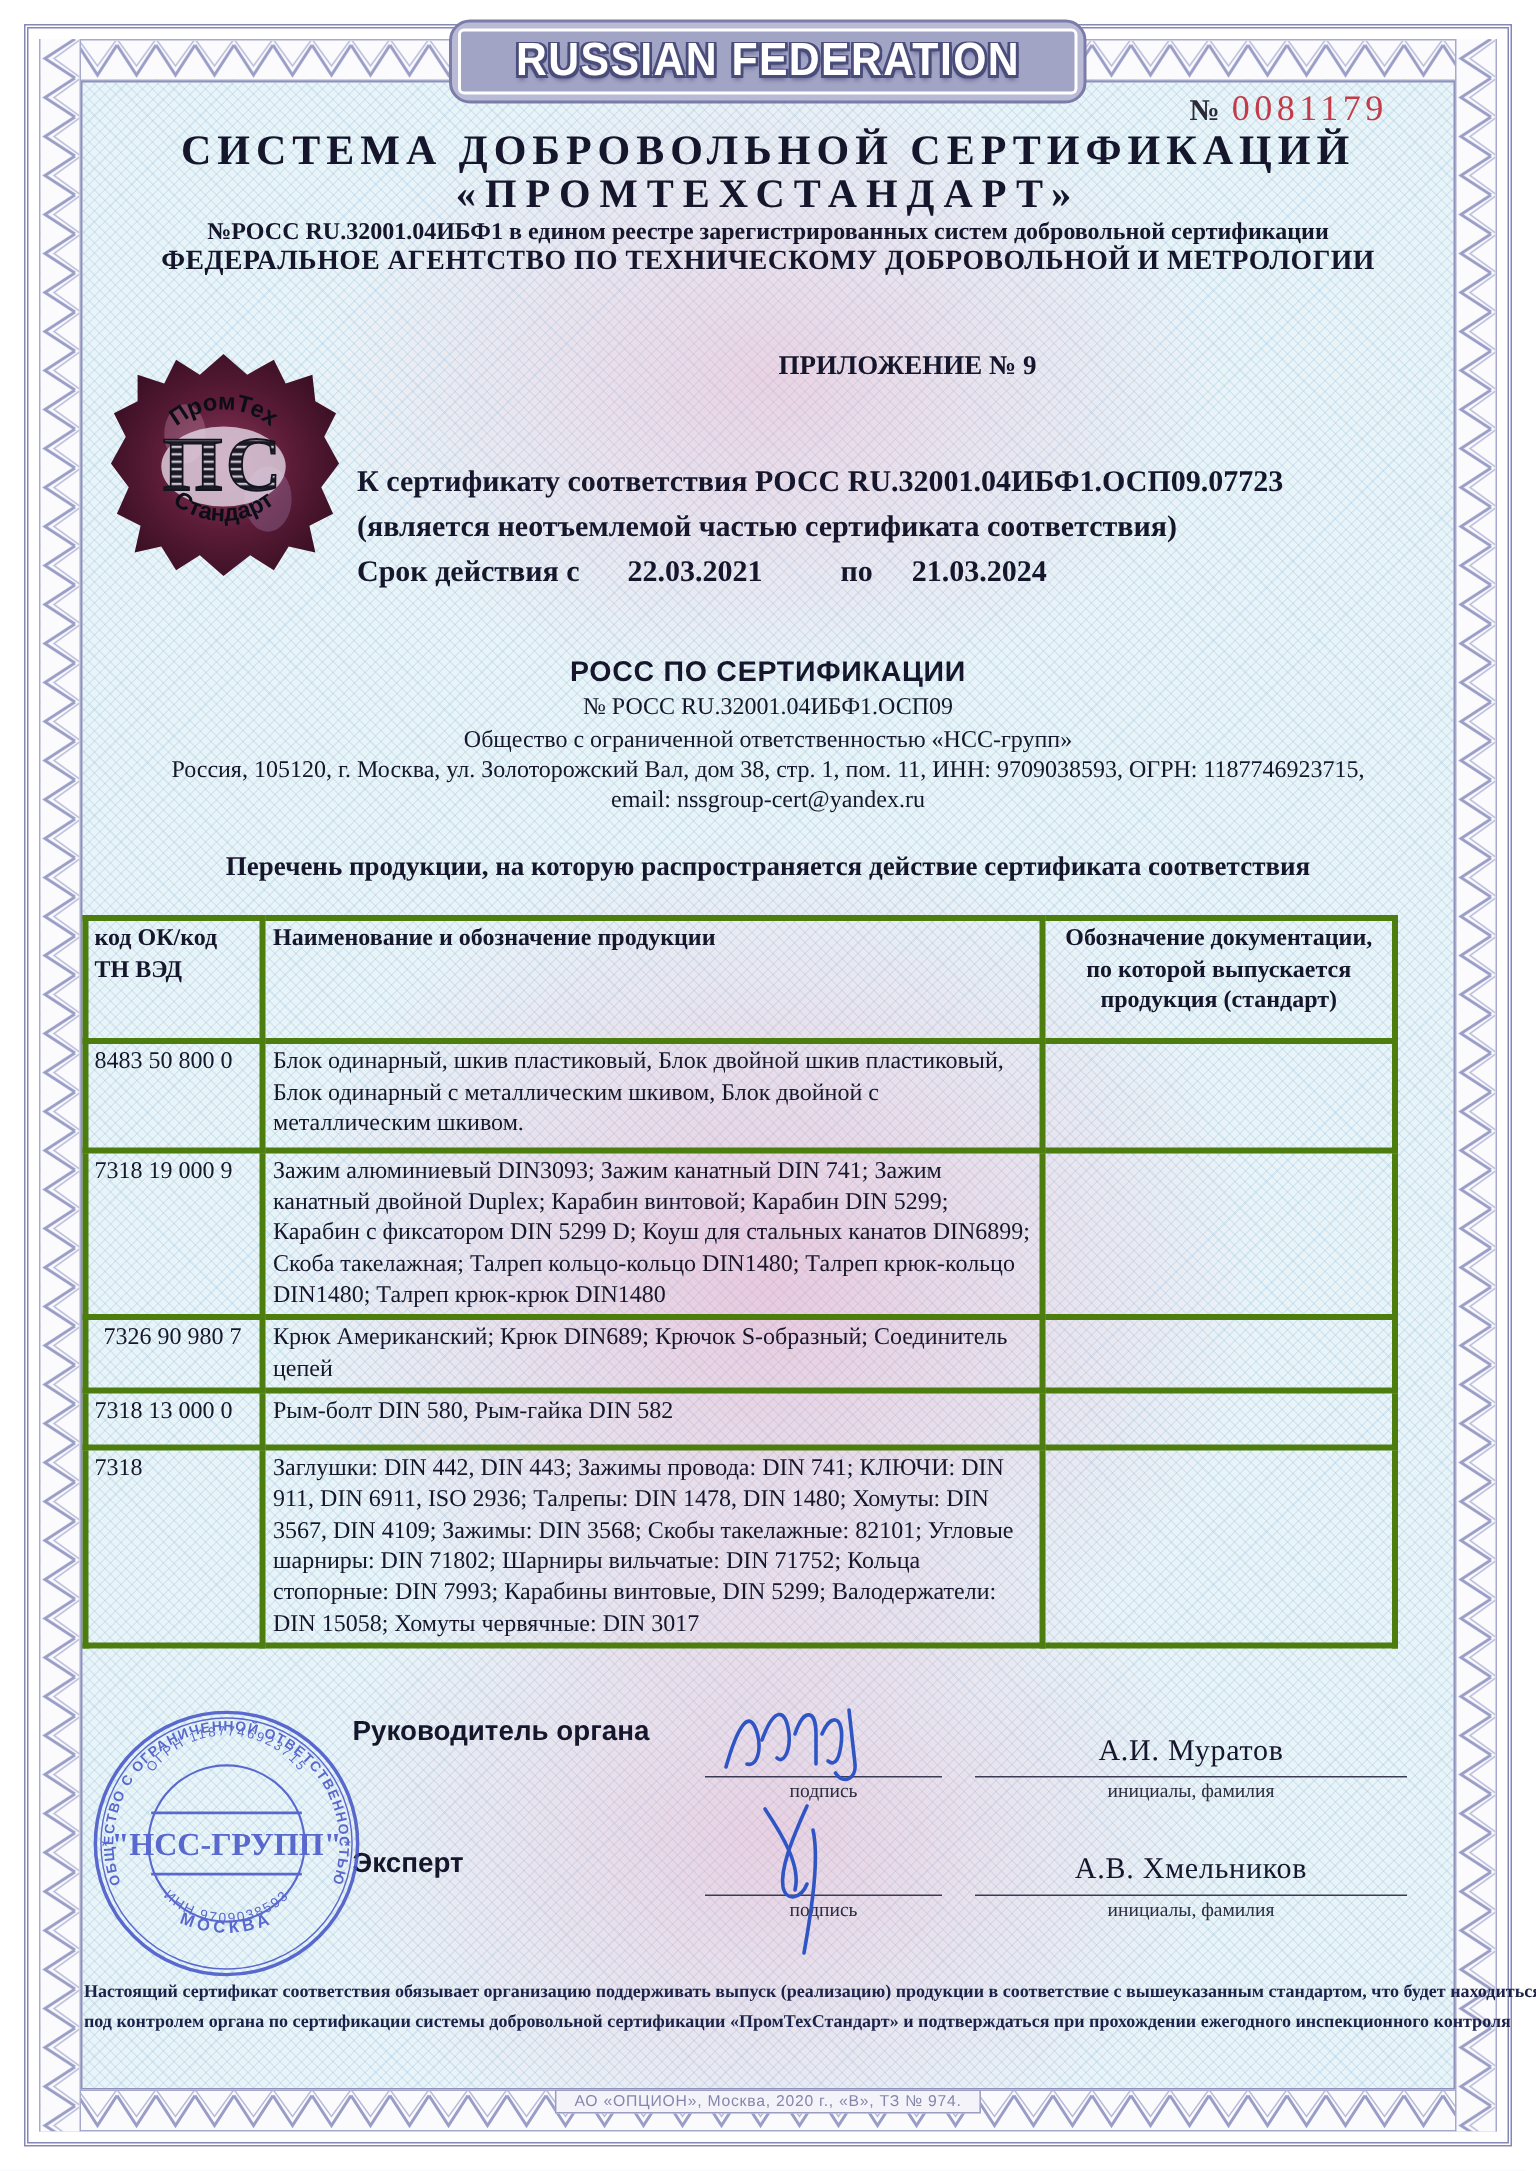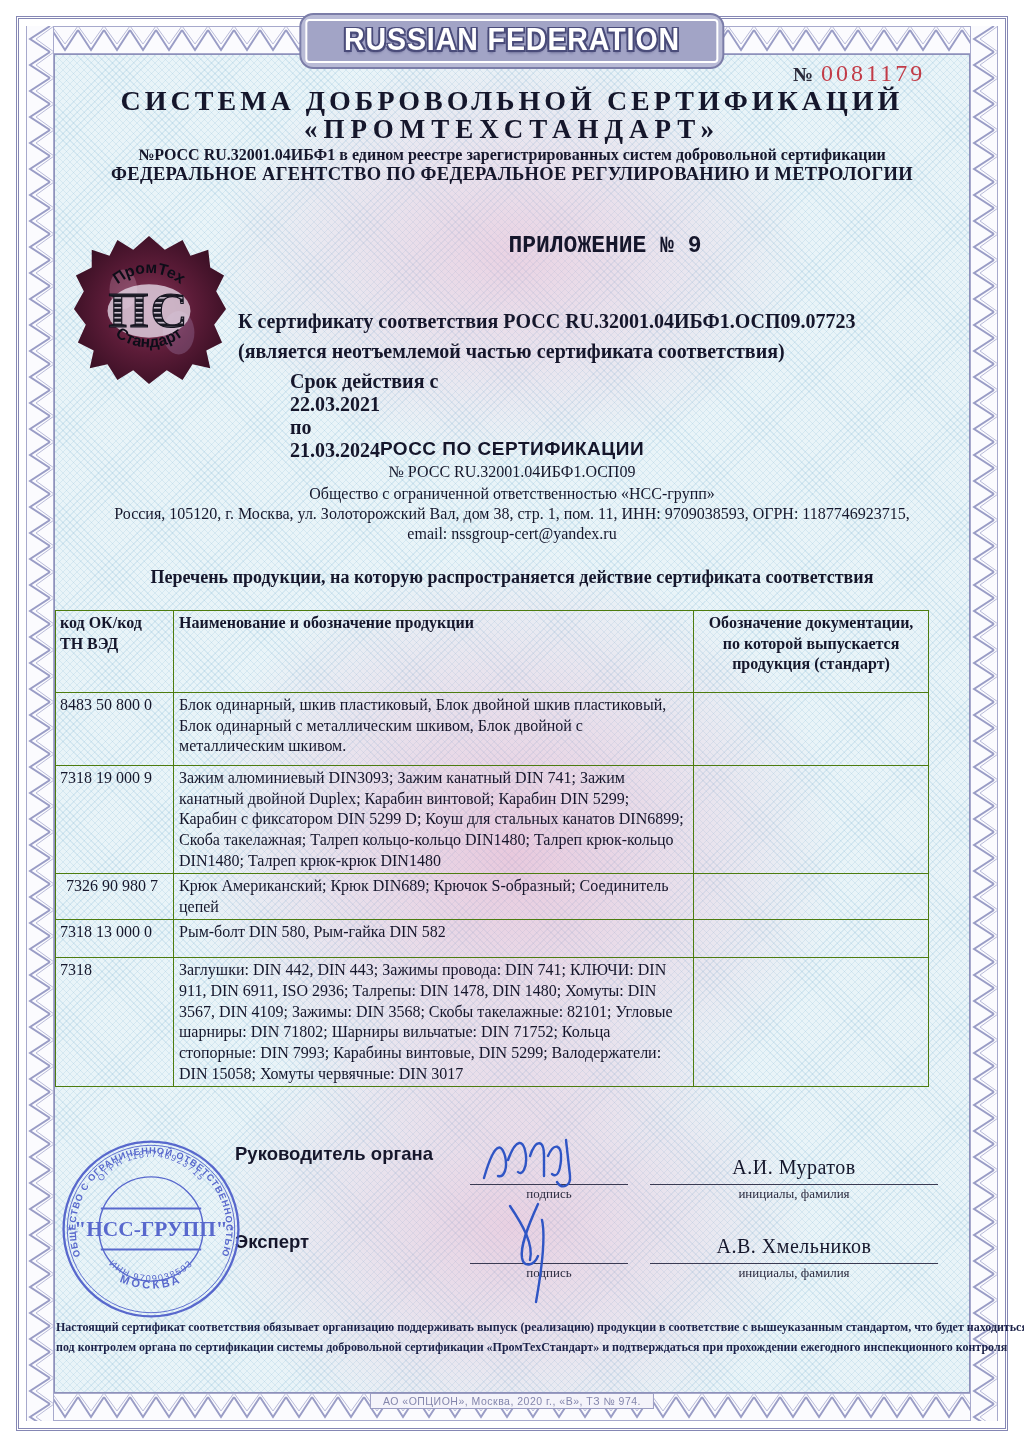--- a/index.html
+++ b/index.html
@@ -44,33 +44,33 @@
   .cert-no .digits { font-size:24px; font-weight:normal; color:#c23b47; letter-spacing:3px; }
 
   .sys-title1 { top:85px;  font-size:28px; font-weight:bold; letter-spacing:4px; }
   .sys-title2 { top:114px; font-size:27px; font-weight:bold; letter-spacing:6px; }
   .registry   { top:146px; font-size:16px; font-weight:bold; }
   .agency     { top:164px; font-size:18.5px; font-weight:bold; letter-spacing:.3px; }
 
   .logo { position:absolute; left:70px; top:230px; }
 
   .appendix { top:233px; left:240px; right:54px; text-align:center;
-              font-family:Liberation Mono, monospace; font-weight:bold; font-size:23px; }
+              font-family:Liberation Serif, serif; font-weight:bold; font-size:18px; }
   .to-cert  { top:306px; left:238px; font-size:20px; font-weight:bold; line-height:1.5; }
-  .validity { top:370px; left:238px; font-size:20px; font-weight:bold; display:flex; align-items:baseline;flex-direction:column; }
+  .validity { top:370px; left:238px; font-size:20px; font-weight:bold; display:flex; align-items:baseline; }
   .validity .g1{ margin-left:32px; } .validity .g2{ margin-left:52px; } .validity .g3{ margin-left:26px; }
 
   .org-header { top:438px; font-family:"Liberation Sans", sans-serif; font-weight:bold; font-size:19px; letter-spacing:.5px; }
   .org-line   { font-size:16px; }
   .org-number { top:463px; } .org-name { top:485px; } .org-address { top:505px; left:40px; right:40px; } .org-email { top:525px; }
 
   .tbl-caption { top:567px; font-size:18px; font-weight:bold; }
 
   table.products { position:absolute; left:55px; top:610px; width:873px; border-collapse:collapse; table-layout:fixed; }
-  table.products td { border:1px solid #4d7c0f; vertical-align:top; font-size:16px; line-height:1.29;
+  table.products td { border:4px solid #4d7c0f; vertical-align:top; font-size:16px; line-height:1.29;
                       padding:2px 5px 2px 5px; color:#15162b; }
   table.products td.code { padding-left:4px; }
   table.products tr.hdr td { font-weight:bold; }
   td.doc-hdr { text-align:center; line-height:1.55; padding-top:4px; }
 
   
   .sig-label { font-family:"Liberation Sans", sans-serif; font-weight:bold; font-size:18.5px; }
   .lbl-head   { left:235px; top:1143px; }
   .lbl-expert { left:235px; top:1231px; }
   .sig-line { border-top:1.5px solid #3a3a52; height:0; }
@@ -134,21 +134,21 @@
   </div>
 
   <div class="abs cert-no">
     <span class="sym">№</span>
     <span class="digits">0081179</span>
   </div>
 
   <div class="abs ctr dark sys-title1">СИСТЕМА ДОБРОВОЛЬНОЙ СЕРТИФИКАЦИЙ</div>
   <div class="abs ctr dark sys-title2">«ПРОМТЕХСТАНДАРТ»</div>
   <div class="abs ctr dark registry">№РОСС RU.32001.04ИБФ1 в едином реестре зарегистрированных систем добровольной сертификации</div>
-  <div class="abs ctr dark agency">ФЕДЕРАЛЬНОЕ АГЕНТСТВО ПО ФЕДЕРАЛЬНОЕ РЕГУЛИРОВАНИЮ И МЕТРОЛОГИИ</div>
+  <div class="abs ctr dark agency">ФЕДЕРАЛЬНОЕ АГЕНТСТВО ПО ТЕХНИЧЕСКОМУ ДОБРОВОЛЬНОЙ И МЕТРОЛОГИИ</div>
 
   <svg class="logo" width="158" height="158" viewBox="0 0 160 160">
     <defs>
       <radialGradient id="burst" cx="50%" cy="50%" r="65%">
         <stop offset="0%" stop-color="#8a3a5c"></stop>
           <stop offset="45%" stop-color="#5c1c38"></stop>
           <stop offset="100%" stop-color="#2c0a1c"></stop>
       </radialGradient>
       <pattern id="hstripe" width="6" height="5" patternUnits="userSpaceOnUse">
         <rect width="6" height="5" fill="#1a1a24"></rect>

